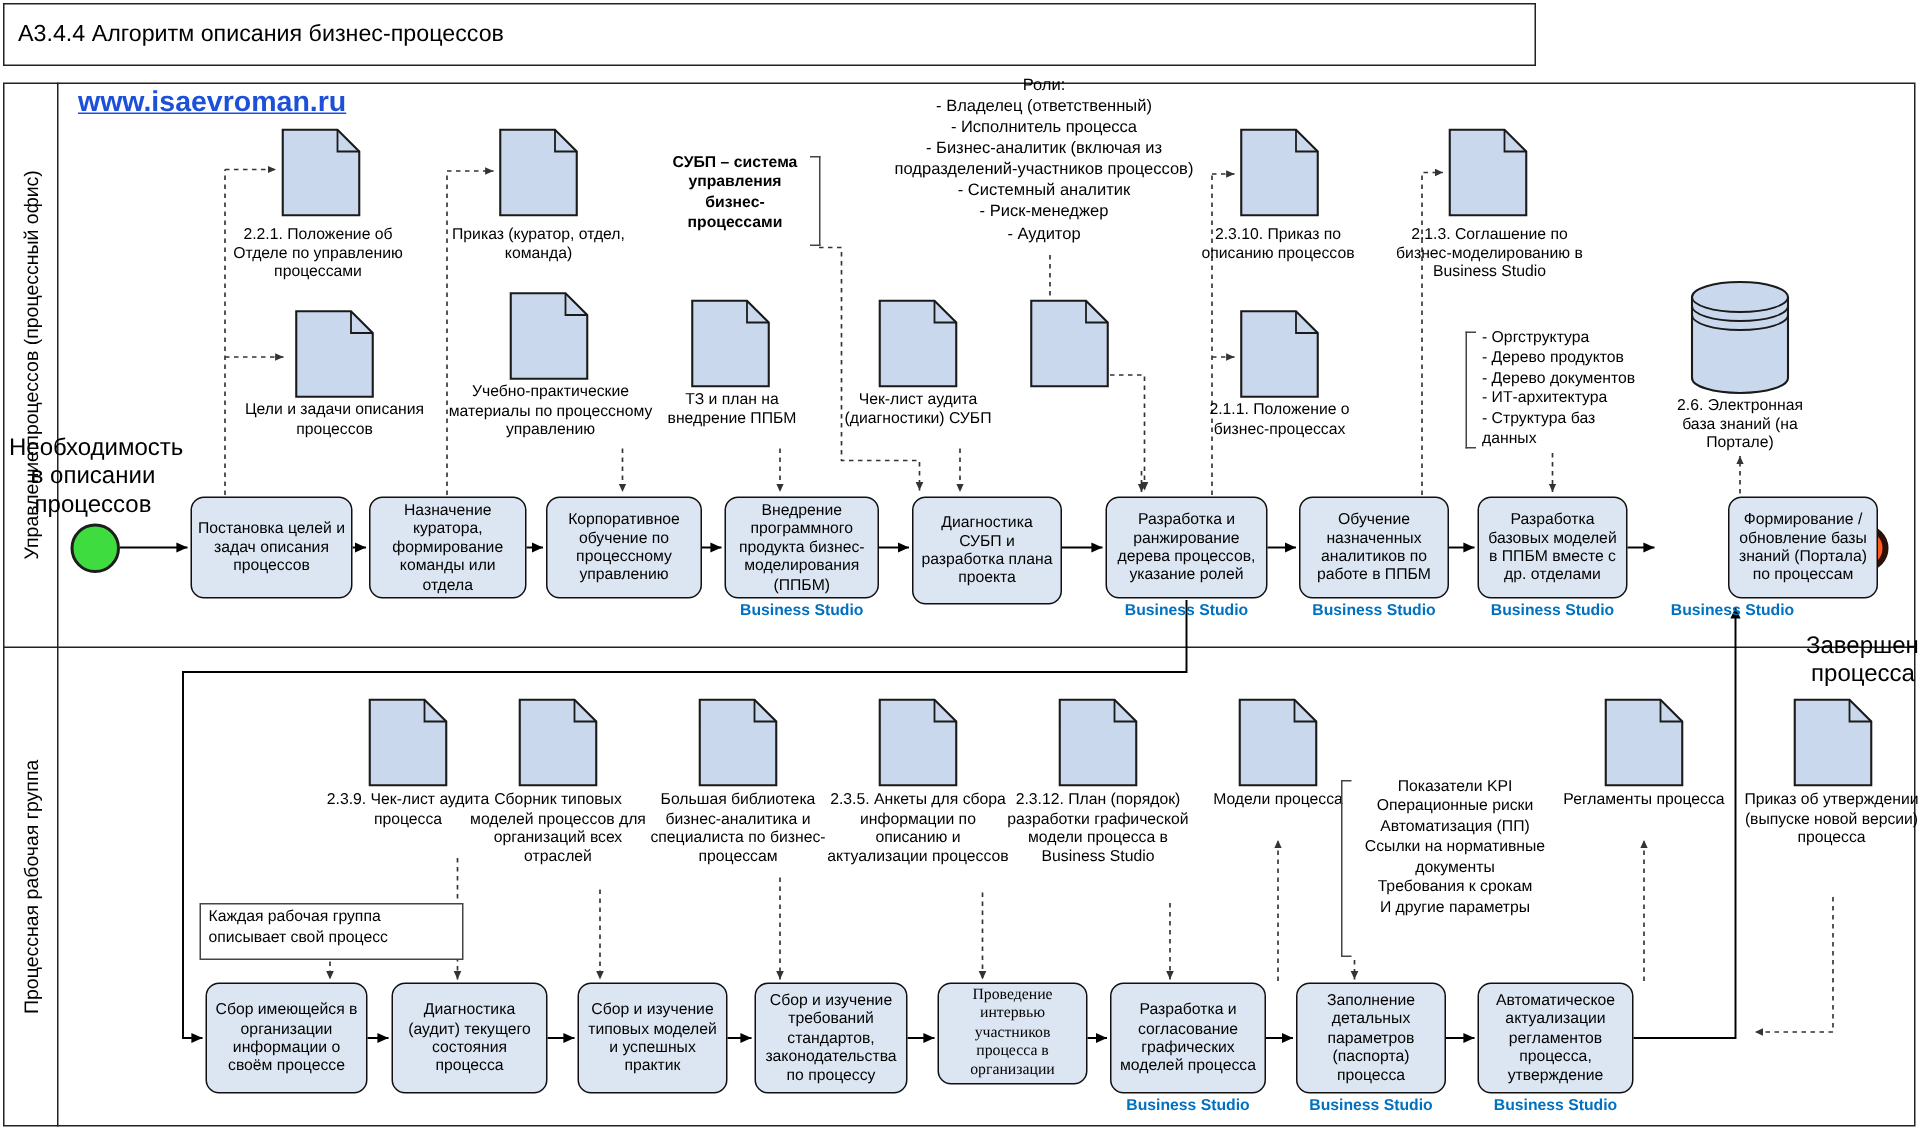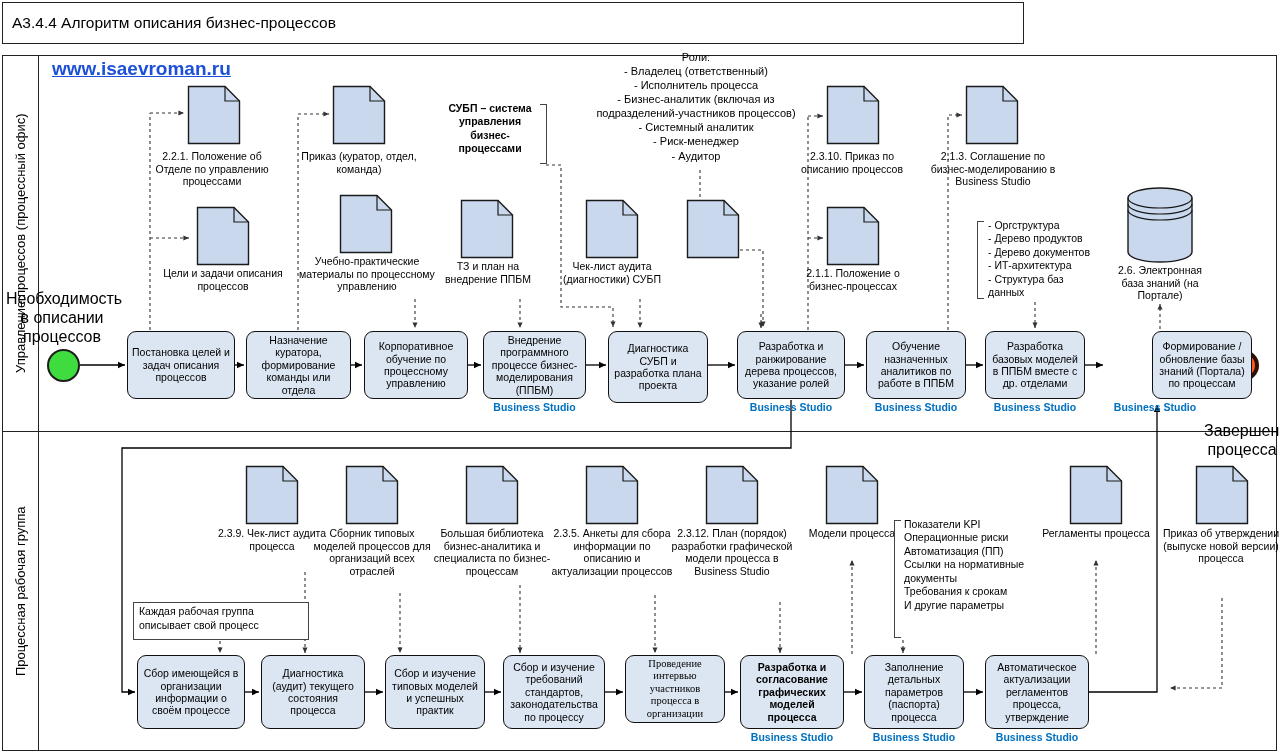--- a/index.html
+++ b/index.html
@@ -106,38 +106,38 @@
   </svg>
 
   <div class="evlabel" style="left:6px;top:290px;width:112px;">Необходимость в описании процессов</div>
   <div class="event start"></div>
   <div class="event end"></div>
   <div class="evlabel" style="left:1204px;top:386px;width:76px;margin-top:36px;">Завершение процесса</div>
 
   <div class="task" style="left:127px;top:331px;width:108px;height:68px;">Постановка целей и задач описания процессов</div>
   <div class="task" style="left:246px;top:331px;width:105px;height:68px;">Назначение куратора, формирование команды или отдела</div>
   <div class="task" style="left:364px;top:331px;width:104px;height:68px;">Корпоративное обучение по процессному управлению</div>
-  <div class="task" style="left:483px;top:331px;width:103px;height:68px;">Внедрение программного процессе бизнес-моделирования (ППБМ)</div>
+  <div class="task" style="left:483px;top:331px;width:103px;height:68px;">Внедрение программного продукта бизнес-моделирования (ППБМ)</div>
   <div class="task" style="left:608px;top:331px;width:100px;height:72px;">Диагностика СУБП и разработка плана проекта</div>
   <div class="task" style="left:737px;top:331px;width:108px;height:68px;">Разработка и ранжирование дерева процессов, указание ролей</div>
   <div class="task" style="left:866px;top:331px;width:100px;height:68px;">Обучение назначенных аналитиков по работе в ППБМ</div>
   <div class="task" style="left:985px;top:331px;width:100px;height:68px;">Разработка базовых моделей в ППБМ вместе с др. отделами</div>
   <div class="task" style="left:1105px;top:331px;width:100px;height:68px;margin-left:47px;">Формирование / обновление базы знаний (Портала) по процессам</div>
   <div class="bs" style="left:483px;top:401px;width:103px;">Business Studio</div>
   <div class="bs" style="left:737px;top:401px;width:108px;">Business Studio</div>
   <div class="bs" style="left:866px;top:401px;width:100px;">Business Studio</div>
   <div class="bs" style="left:985px;top:401px;width:100px;">Business Studio</div>
   <div class="bs" style="left:1105px;top:401px;width:100px;">Business Studio</div>
 
   <div class="task" style="left:137px;top:655px;width:108px;height:74px;">Сбор имеющейся в организации информации о своём процессе</div>
   <div class="task" style="left:261px;top:655px;width:104px;height:74px;">Диагностика (аудит) текущего состояния процесса</div>
   <div class="task" style="left:385px;top:655px;width:100px;height:74px;">Сбор и изучение типовых моделей и успешных практик</div>
   <div class="task" style="left:503px;top:655px;width:102px;height:74px;">Сбор и изучение требований стандартов, законодательства по процессу</div>
   <div class="task" style="left:625px;top:655px;width:100px;height:68px;font-family:Liberation Serif, serif;">Проведение интервью участников процесса в организации</div>
-  <div class="task" style="left:740px;top:655px;width:104px;height:74px;font-weight:bold;">Разработка и согласование графических моделей процесса</div>
+  <div class="task" style="left:740px;top:655px;width:104px;height:74px;">Разработка и согласование графических моделей процесса</div>
   <div class="task" style="left:864px;top:655px;width:100px;height:74px;">Заполнение детальных параметров (паспорта) процесса</div>
   <div class="task" style="left:985px;top:655px;width:104px;height:74px;">Автоматическое актуализации регламентов процесса, утверждение</div>
   <div class="bs" style="left:740px;top:731px;width:104px;">Business Studio</div>
   <div class="bs" style="left:864px;top:731px;width:100px;">Business Studio</div>
   <div class="bs" style="left:985px;top:731px;width:104px;">Business Studio</div>
 
   <svg class="doc" style="left:187px;top:85px;" width="54" height="60" viewBox="0 0 54 60">
       <path d="M1.5 1.5 H38 L52.5 16 V58.5 H1.5 Z" fill="#c9d8ec" stroke="#1a1a1a" stroke-width="1.4"></path>
       <path d="M38 1.5 V16 H52.5" fill="none" stroke="#1a1a1a" stroke-width="1.2"></path>
     </svg>
@@ -247,20 +247,20 @@
     </svg>
   <div class="doclabel" style="left:1042px;top:527px;width:108px;">Регламенты процесса</div>
   <svg class="doc" style="left:1195px;top:465px;" width="54" height="60" viewBox="0 0 54 60">
       <path d="M1.5 1.5 H38 L52.5 16 V58.5 H1.5 Z" fill="#c9d8ec" stroke="#1a1a1a" stroke-width="1.4"></path>
       <path d="M38 1.5 V16 H52.5" fill="none" stroke="#1a1a1a" stroke-width="1.2"></path>
     </svg>
   <div class="doclabel" style="left:1162px;top:527px;width:118px;">Приказ об утверждении (выпуске новой версии) процесса</div>
 
   <div class="groupbox" style="left:133px;top:602px;width:176px;height:38px;">Каждая рабочая группа описывает свой процесс</div>
   <div class="bracket bl" style="left:894px;top:520px;height:118px;"></div>
-  <div class="ann" style="left:904px;top:518px;width:132px;">Показатели KPI
+  <div class="ann" style="left:904px;top:518px;width:132px;text-align:center;">Показатели KPI
 Операционные риски
 Автоматизация (ПП)
 Ссылки на нормативные документы
 Требования к срокам
 И другие параметры</div>
 
 </div>
 
 </body></html>

